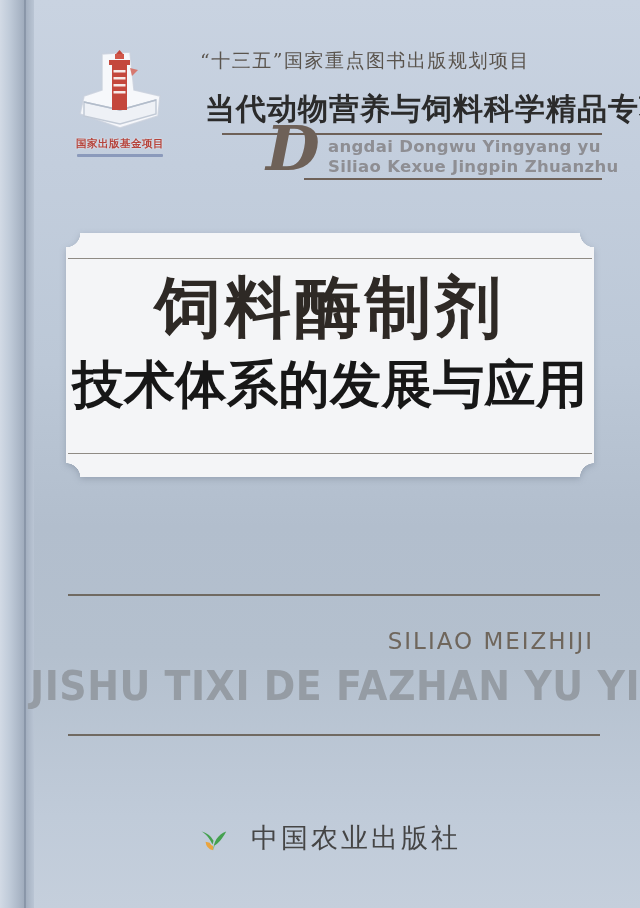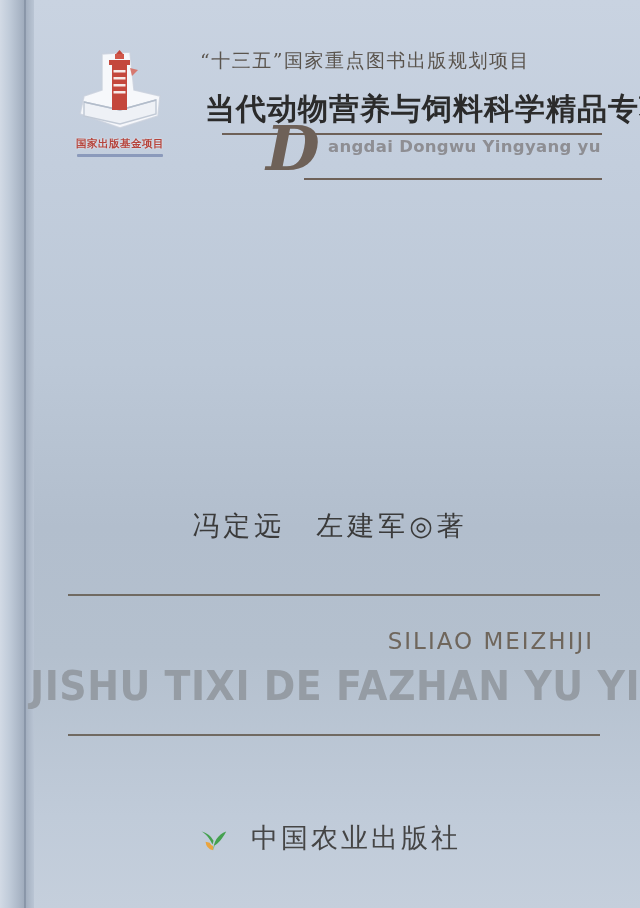--- a/index.html
+++ b/index.html
@@ -159,25 +159,31 @@
 
   <div class="banner-project">“十三五”国家重点图书出版规划项目</div>
   <div class="banner-series">当代动物营养与饲料科学精品专著</div>
 
   <div class="d-emblem">
     <div class="rule-top"></div>
     <div class="rule-bottom"></div>
     <div class="script-d">D</div>
     <div class="pinyin">
       <div>angdai Dongwu Yingyang yu</div>
+      <div>Siliao Kexue Jingpin Zhuanzhu</div>
     </div>
   </div>
 
-
-  <div class="author-line">冯定远　左建军◎著</div>
+  <div class="panel">
+    <div class="inner-line-top"></div>
+    <div class="inner-line-bottom"></div>
+    <div class="title-main">饲料酶制剂</div>
+    <div class="title-sub">技术体系的发展与应用</div>
+  </div>
+
 
   <div class="divider divider-1"></div>
 
   <div class="pinyin-title-1">SILIAO MEIZHIJI</div>
   <div class="pinyin-title-2">JISHU TIXI DE FAZHAN YU YINGYONG</div>
 
   <div class="divider divider-2"></div>
 
   <div class="publisher-row">
     <svg width="30" height="32" viewBox="0 0 32 32">

